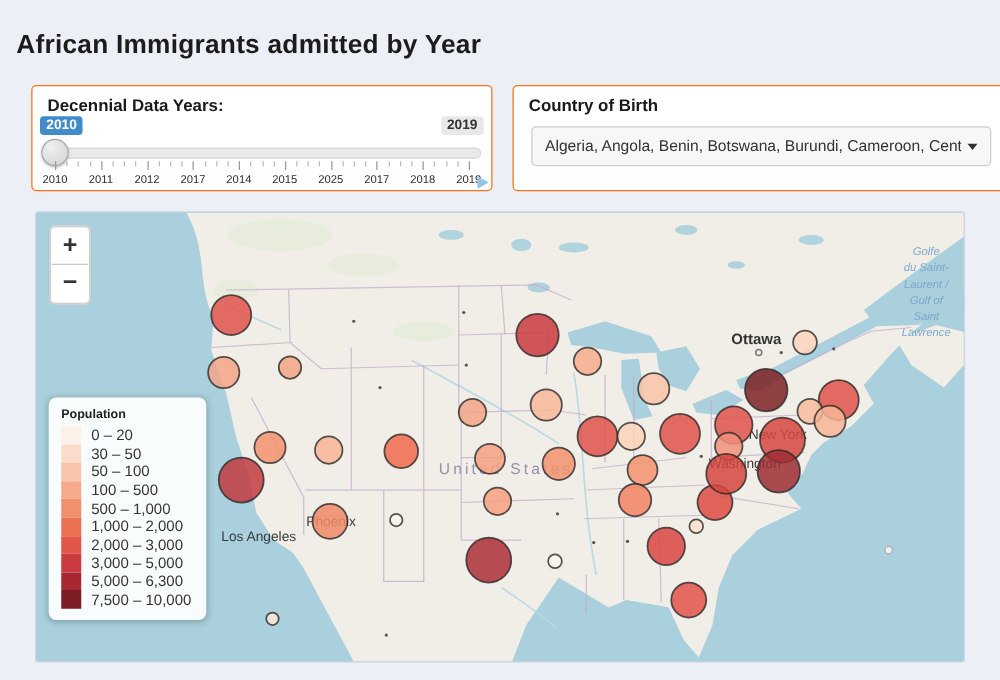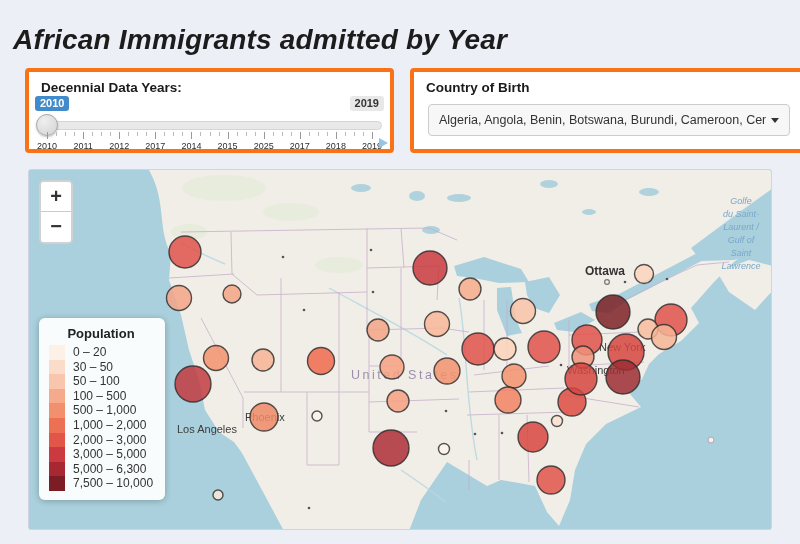--- a/index.html
+++ b/index.html
@@ -1,21 +1,21 @@
 <!DOCTYPE html>
 <html><head>
 <meta charset="utf-8">
 <style>
   * { margin:0; padding:0; box-sizing:border-box; }
   html,body { width:800px; height:544px; }
   body { font-family:"Liberation Sans", sans-serif; background:#edeff6; position:relative; overflow:hidden; }
 
-  .page-title { position:absolute; left:13px; top:24px; font-size:28px; color:#1c1c1c; letter-spacing:.2px;font-style:italic; }
-
-  .panel { position:absolute; background:#ffffff; border:4px solid #f97316; border-radius:4px; }
+  .page-title { position:absolute; left:13px; top:24px; font-size:21px; color:#1c1c1c; letter-spacing:.2px; }
+
+  .panel { position:absolute; background:#ffffff; border:1px solid #f97316; border-radius:4px; }
   .panel-slider { left:25px; top:68px; width:369px; height:85px; }
   .panel-select { left:410px; top:68px; width:398px; height:85px; }
 
   .ctl-label { position:absolute; left:12px; top:8px; font-size:13.5px; font-weight:bold; color:#1a1a1a; }
 
   
   .slider-area { position:absolute; left:8px; right:8px; top:24px; height:56px; }
   .badge-from { position:absolute; left:-2px; top:0; background:#428bca; color:#fff; font-size:11px; font-weight:bold; padding:1px 5px 2px; border-radius:3px; }
   .badge-max { position:absolute; right:-2px; top:0; background:#e8e8e8; color:#333; font-size:11px; font-weight:bold; padding:1px 5px 2px; border-radius:3px; }
   .slider-track { position:absolute; left:0; right:0; top:25px; height:9px; background:#e9e9e9; border:1px solid #d5d5d5; border-radius:5px; }
@@ -36,22 +36,22 @@
 
   
   .map-panel { position:absolute; left:28px; top:169px; width:744px; height:361px; border:1px solid #cfd3e2; border-radius:3px; background:#a9d0dc; overflow:hidden; }
   .map-panel svg.basemap { position:absolute; left:0; top:0; }
 
   .zoom-ctl { position:absolute; left:10px; top:10px; width:34px; border:2px solid rgba(0,0,0,.18); border-radius:5px; background:#fff; overflow:hidden; }
   .zoom-btn { width:100%; height:30px; background:#fff; font-size:20px; font-weight:bold; color:#333; text-align:center; line-height:29px; cursor:pointer; }
   .zoom-btn:first-child { border-bottom:1px solid #ccc; }
 
   .legend { position:absolute; left:10px; top:148px; background:rgba(255,255,255,.92); border-radius:6px; box-shadow:0 1px 6px rgba(0,0,0,.25); padding:8px 12px 9px 10px; }
-  .legend-title { font-size:13px; font-weight:bold; color:#222; margin-bottom:4px;text-align:center; }
-  .legend-row { display:flex; align-items:flex-start; height:14.6px; }
+  .legend-title { font-size:10px; font-weight:bold; color:#222; margin-bottom:4px; }
+  .legend-row { display:flex; align-items:center; height:14.6px; }
   .legend-swatch { width:16px; height:14.6px; flex:0 0 auto; }
   .legend-label { font-size:12px; color:#333; margin-left:8px; white-space:nowrap; }
 
   .attribution { position:absolute; right:0; bottom:0; background:rgba(255,255,255,.78); font-size:10.5px; color:#333; padding:2px 6px 3px; border-top-left-radius:3px; }
   .attribution a { color:#0078A8; text-decoration:none; cursor:pointer; }
 
   .basemap text { font-family:"Liberation Sans", sans-serif; }
   .lbl-city { font-size:11px; fill:#3c3c3c; }
   .lbl-ottawa { font-size:12px; fill:#333; font-weight:bold; }
   .lbl-country { font-size:12.5px; fill:#9b8fae; letter-spacing:2.5px; }

